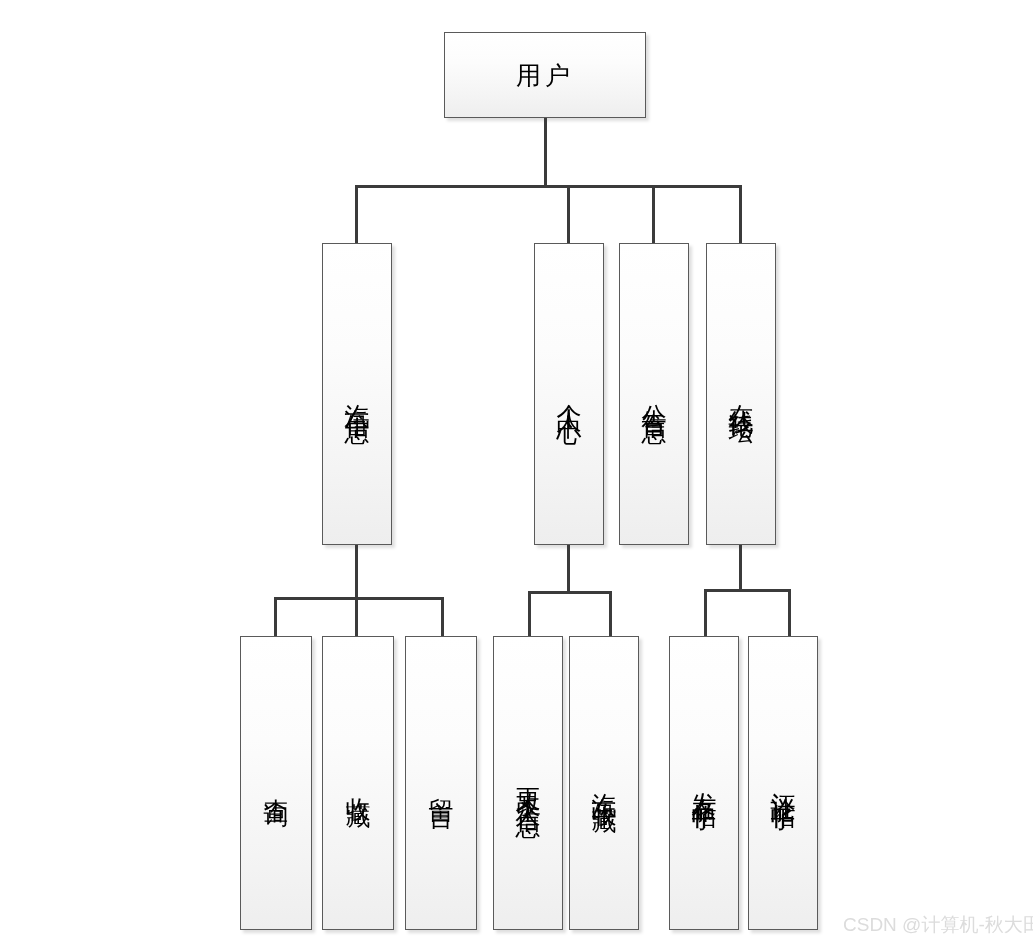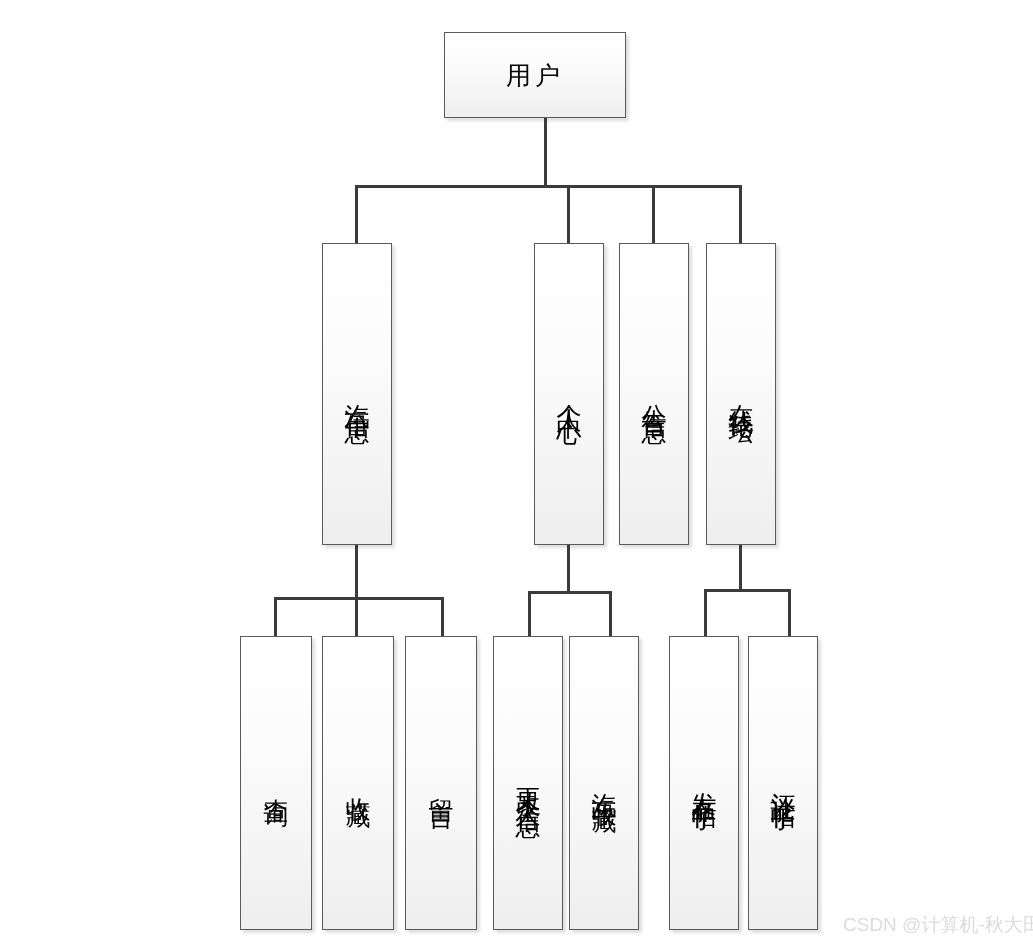--- a/index.html
+++ b/index.html
@@ -70,21 +70,21 @@
     font-size: 19px;
     white-space: nowrap;
     user-select: none;
   }
 </style>
 </head>
 <body>
 
 <div id="diagram-canvas">
 
-  <div class="node horiz" style="left:444px; top:32px; width:182px; height:86px;">
+  <div class="node horiz" style="left:444px; top:32px; width:202px; height:86px;">
     <span class="label">用户</span>
   </div>
 
   <div class="connector v" style="left:544px; top:118px; height:68px;"></div>
 
   <div class="connector h" style="left:355px; top:185px; width:386px;"></div>
 
   <div class="connector v" style="left:355px; top:185px; height:58px;"></div>
   <div class="connector v" style="left:567px; top:185px; height:58px;"></div>
   <div class="connector v" style="left:652px; top:185px; height:58px;"></div>

